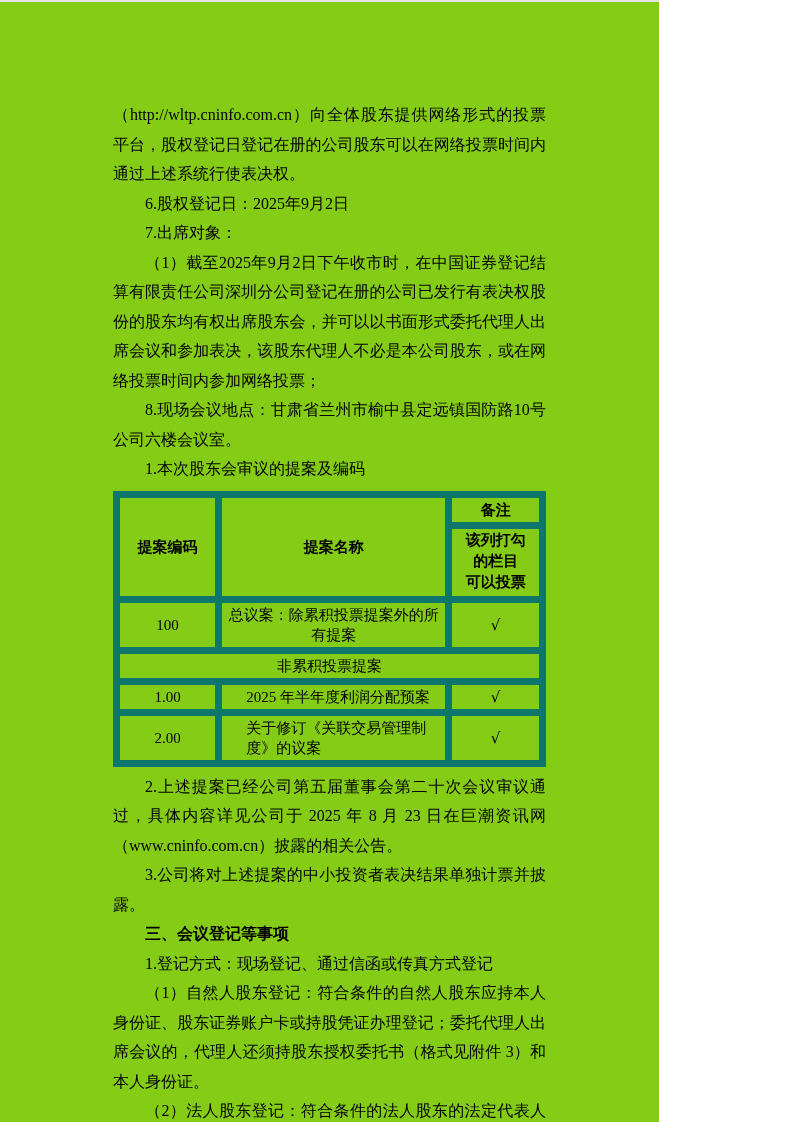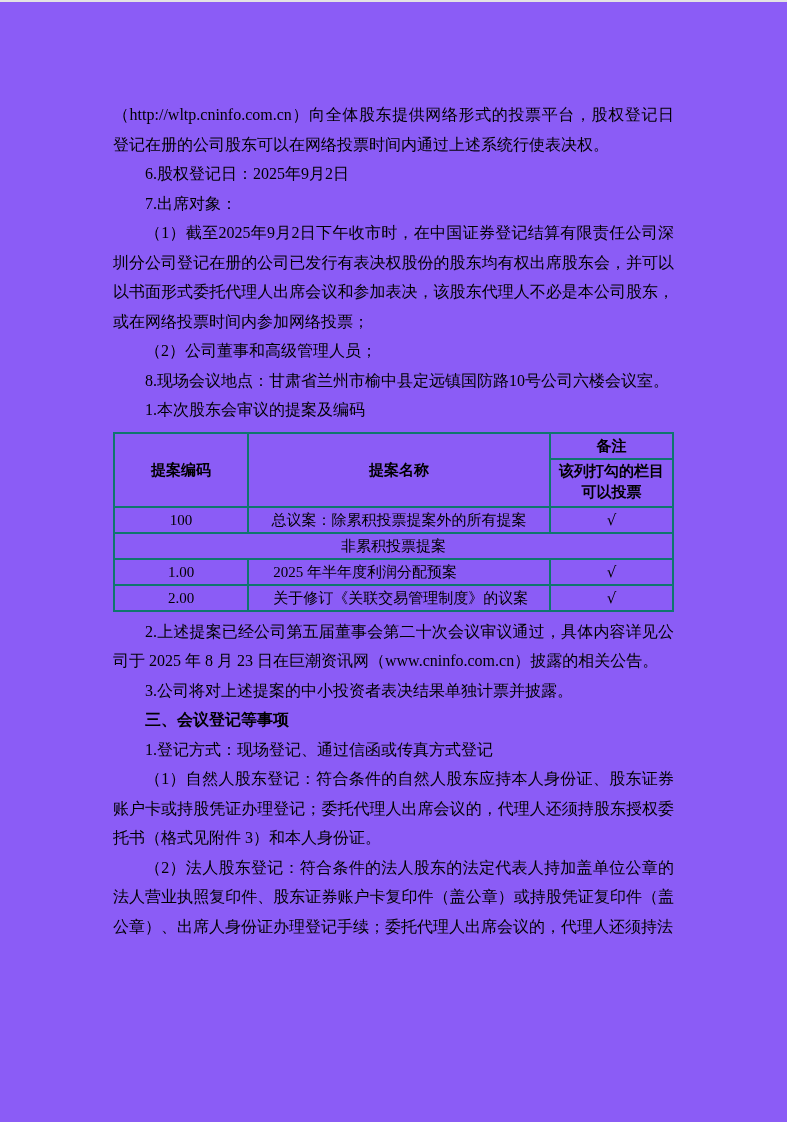--- a/index.html
+++ b/index.html
@@ -3,23 +3,23 @@
 <meta charset="utf-8">
 <style>
   html, body {
     margin: 0;
     padding: 0;
     background: #ffffff;
   }
   .page {
     position: relative;
     box-sizing: border-box;
-    width: 787px;
+    width: 659px;
     height: 1122px;
-    background: #8b5cf6;
+    background: #84cc16;
     color: #000000;
     font-family: "Liberation Serif", "DejaVu Serif", serif;
     font-size: 16px;
     line-height: 29.5px;
     padding: 100px 113px 40px 113px;
     overflow: hidden;
   }
   .page-top-edge {
     position: absolute;
     top: 0; left: 0; right: 0;
@@ -32,21 +32,21 @@
   }
   p.indent { text-indent: 2em; }
   p.heading { font-weight: bold; }
   table.proposal-table {
     width: 100%;
     border-collapse: collapse;
     table-layout: fixed;
     margin: 7px 0 5px 0;
   }
   .proposal-table th, .proposal-table td {
-    border: 2px solid #0f766e;
+    border: 7px solid #0f766e;
     font-size: 15px;
     line-height: 20px;
     padding: 2px 6px;
     text-align: center;
     vertical-align: middle;
     font-weight: normal;
     overflow: hidden;
   }
   .proposal-table th { font-weight: bold; }
   .proposal-table .col-code { width: 24%; }
@@ -59,21 +59,20 @@
 </head>
 <body>
 
 <div class="page">
   <div class="page-top-edge"></div>
 
   <p class="para">（http://wltp.cninfo.com.cn）向全体股东提供网络形式的投票平台，股权登记日登记在册的公司股东可以在网络投票时间内通过上述系统行使表决权。</p>
   <p class="para indent">6.股权登记日：2025年9月2日</p>
   <p class="para indent">7.出席对象：</p>
   <p class="para indent">（1）截至2025年9月2日下午收市时，在中国证券登记结算有限责任公司深圳分公司登记在册的公司已发行有表决权股份的股东均有权出席股东会，并可以以书面形式委托代理人出席会议和参加表决，该股东代理人不必是本公司股东，或在网络投票时间内参加网络投票；</p>
-  <p class="para indent">（2）公司董事和高级管理人员；</p>
   <p class="para indent">8.现场会议地点：甘肃省兰州市榆中县定远镇国防路10号公司六楼会议室。</p>
   <p class="para indent">1.本次股东会审议的提案及编码</p>
 
   <table class="proposal-table">
     <colgroup>
       <col class="col-code">
       <col class="col-name">
       <col class="col-remark">
     </colgroup>
     <thead>

